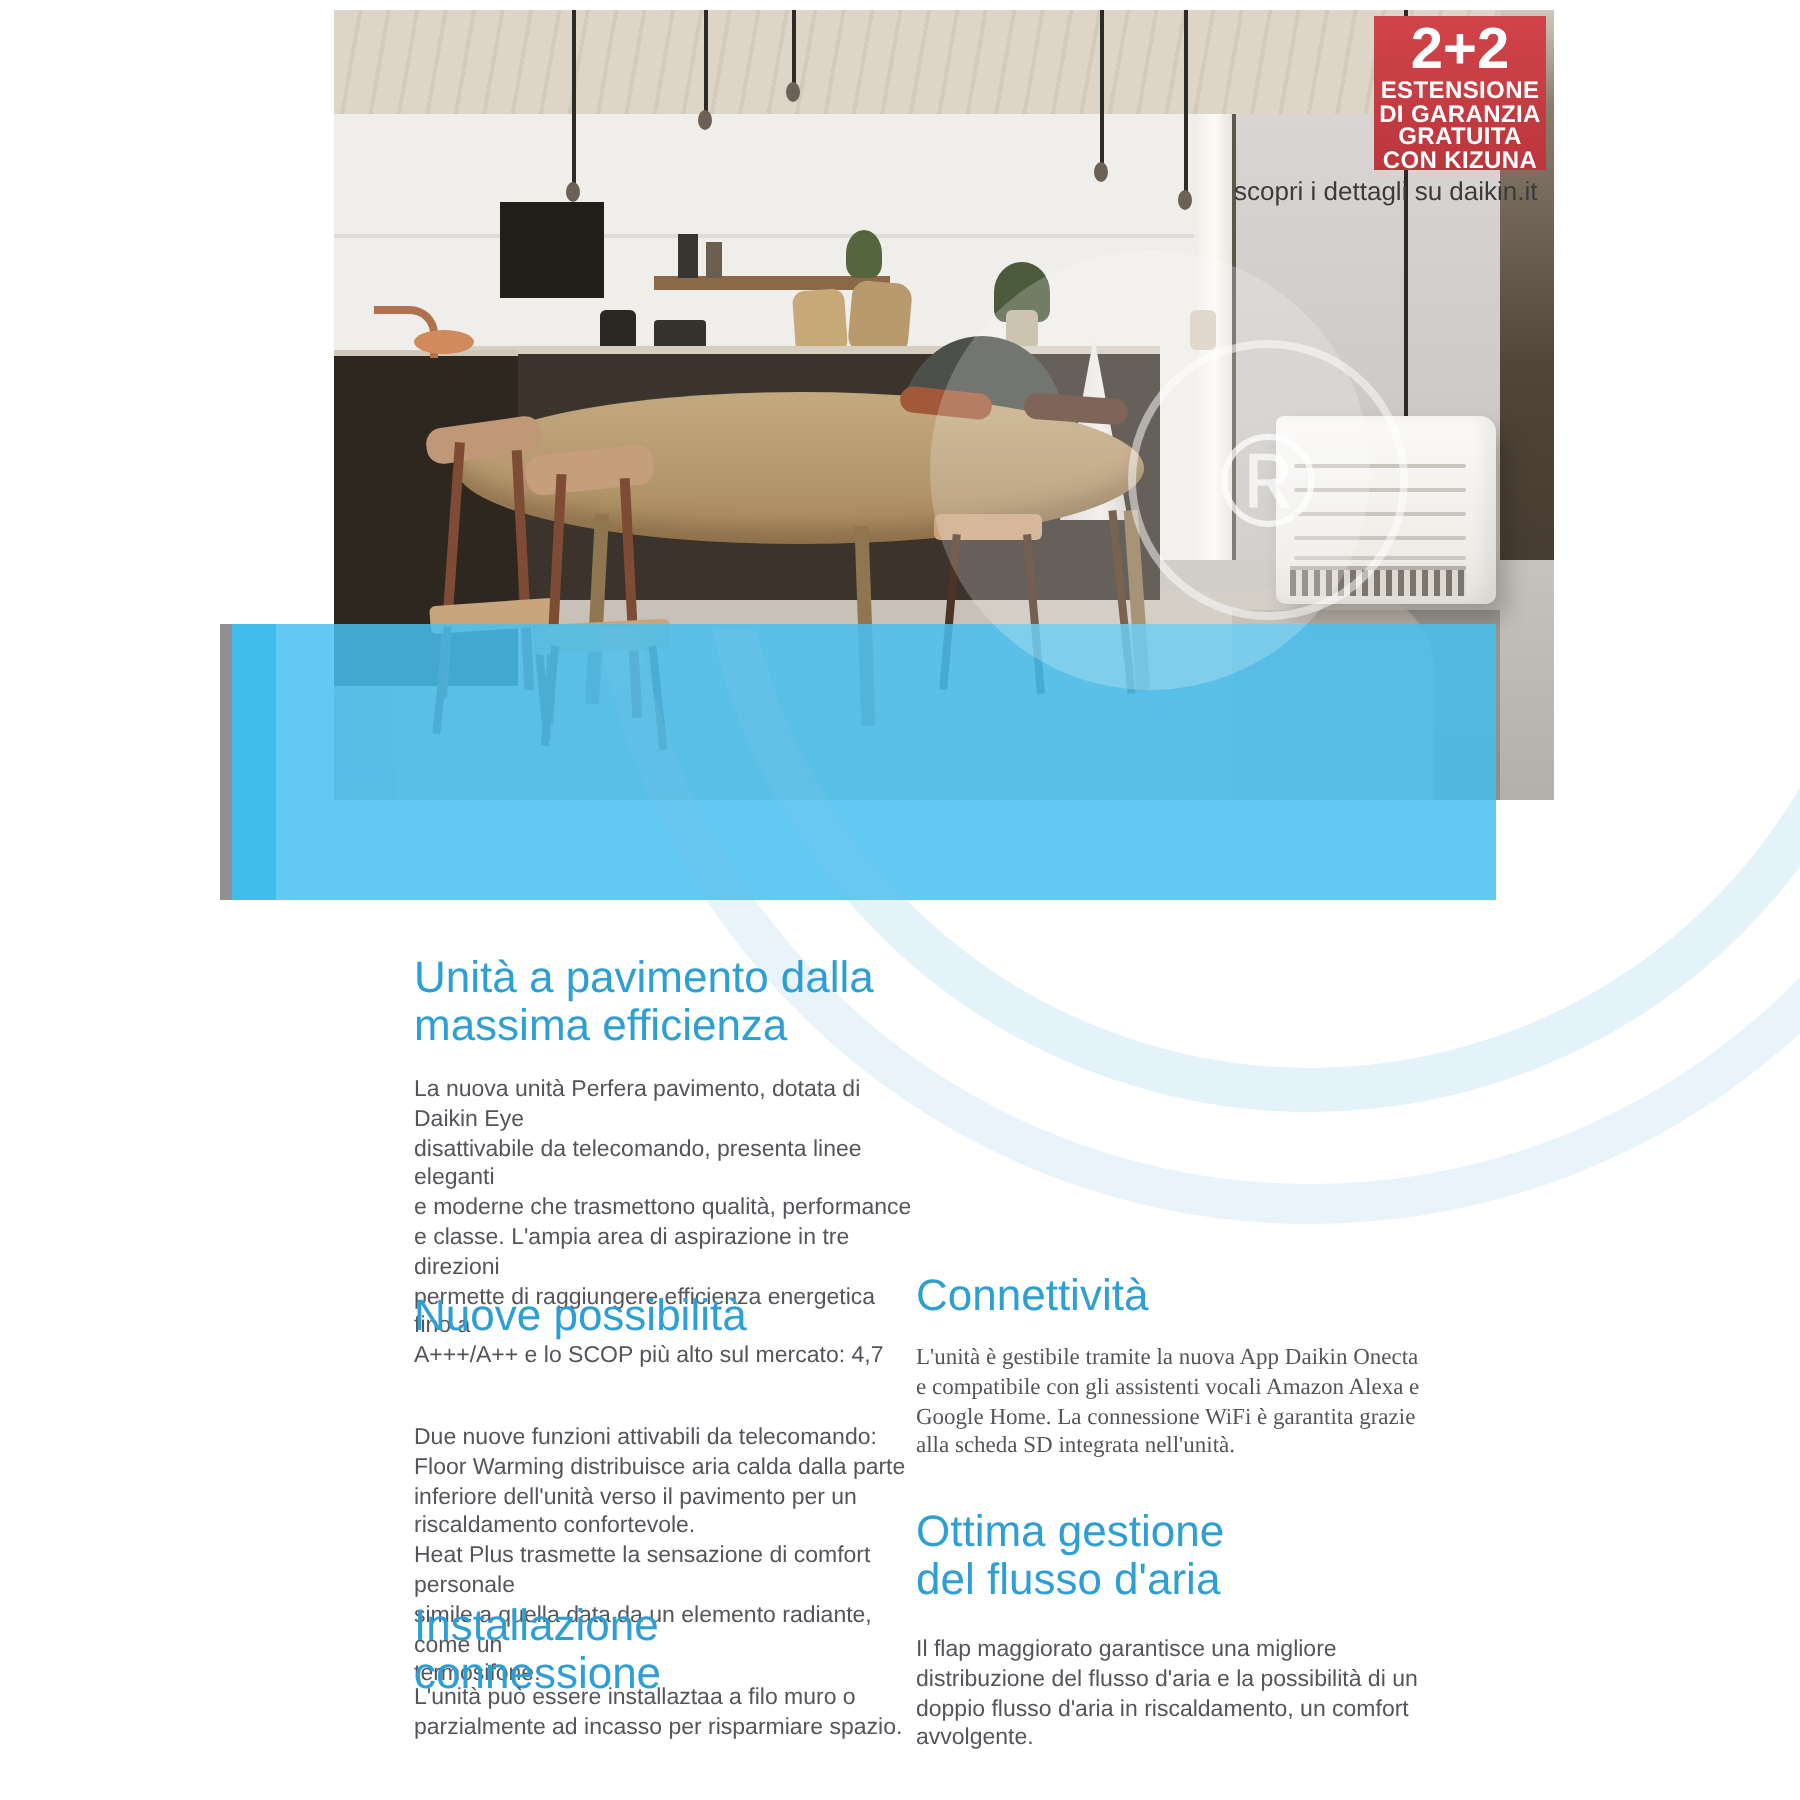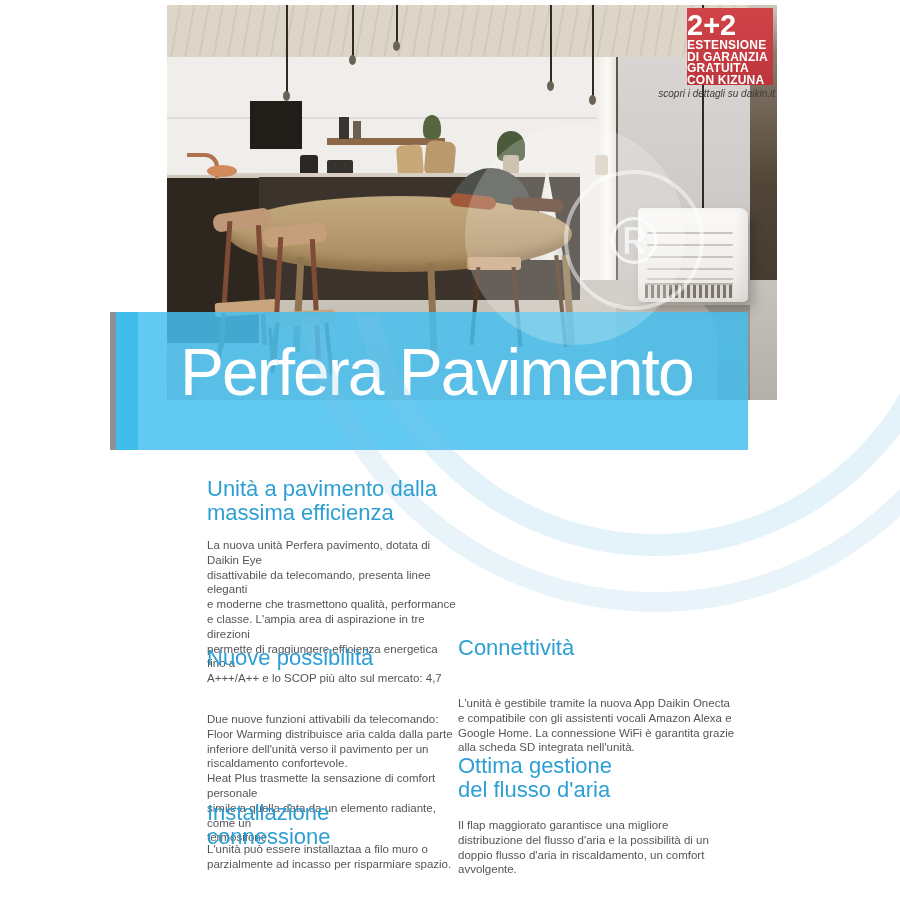--- a/index.html
+++ b/index.html
@@ -58,25 +58,25 @@
   .chair-leg{background:#6f4530;width:4px;}
 
   .ac-unit{left:471px;top:203px;width:110px;height:94px;border-radius:4px 8px 5px 5px;
     background:linear-gradient(180deg,#fbfaf8,#efede9 70%,#e4e1dc);
     box-shadow:5px 7px 12px rgba(0,0,0,.22), inset -6px 0 8px rgba(0,0,0,.06);}
   .vent{left:9px;width:86px;height:2px;background:#c9c6c0;border-radius:2px;}
   .grille{left:7px;top:75px;width:88px;height:13px;border-top:2px solid #b5b1aa;
     background:repeating-linear-gradient(90deg,#7b766d 0 3px,#ddd9d2 3px 6px);}
 
   
-  .badge{left:687px;top:8px;width:86px;height:77px;z-index:5;text-align:left;color:#fff;
+  .badge{left:687px;top:8px;width:86px;height:77px;z-index:5;text-align:center;color:#fff;
     background:linear-gradient(180deg,#d14449,#bb363c);}
   .badge-big{font-size:29px;font-weight:bold;line-height:30px;margin-top:2px;letter-spacing:0px;}
   .badge-line{font-size:12px;font-weight:bold;line-height:11.5px;letter-spacing:.2px;}
-  .badge-note{left:617px;top:88px;width:158px;text-align:right;font-size:10px;color:#3b3b3b;z-index:5;font-style:italic;}
+  .badge-note{left:617px;top:88px;width:158px;text-align:left;font-size:13px;color:#3b3b3b;z-index:5;}
 
   
   .banner{left:110px;top:312px;width:638px;height:138px;z-index:3;}
   .banner-edge{left:0;top:0;width:6px;height:138px;background:#8f9091;}
   .banner-cyan{left:6px;top:0;width:22px;height:138px;background:#3fbeec;}
   .banner-main{left:28px;top:0;width:610px;height:138px;background:rgba(70,192,240,.85);}
   .banner-title{left:70px;top:22px;width:600px;color:#ffffff;font-size:66px;font-weight:100;
     letter-spacing:-2px;white-space:nowrap;}
 
   
@@ -170,21 +170,20 @@
     <div class="abs vent" style="top:60px;"></div>
     <div class="abs vent" style="top:70px;"></div>
     <div class="abs grille"></div>
   </div>
 </div>
 
 <div class="abs banner">
   <div class="abs banner-edge"></div>
   <div class="abs banner-cyan"></div>
   <div class="abs banner-main"></div>
-  <div class="abs banner-title">Perfera Pavimento</div>
 </div>
 
 <svg class="abs watermark" viewBox="0 0 900 900">
   <defs>
     <clipPath id="belowBanner">
         <rect x="0" y="315" width="900" height="585"></rect>
       </clipPath>
   </defs>
   <circle cx="575" cy="235" r="110" fill="rgba(255,255,255,0.22)"></circle>
   <circle cx="634" cy="240" r="68" fill="none" stroke="rgba(255,255,255,0.5)" stroke-width="4"></circle>
@@ -220,21 +219,21 @@
 riscaldamento confortevole.
 Heat Plus trasmette la sensazione di comfort personale
 simile a quella data da un elemento radiante, come un
 termosifone.</div>
 
 <div class="abs heading col-left" style="top:801px;">Installazione connessione</div>
 <div class="abs body-text col-left" style="top:842px;">L'unità può essere installaztaa a filo muro o
 parzialmente ad incasso per risparmiare spazio.</div>
 
 <div class="abs heading col-right" style="top:636px;">Connettività</div>
-<div class="abs body-text col-right" style="top:696px;">L'unità è gestibile tramite la nuova App Daikin Onecta
+<div class="abs body-text col-right" style="top:672px;font-family:Liberation Serif, serif;">L'unità è gestibile tramite la nuova App Daikin Onecta
 e compatibile con gli assistenti vocali Amazon Alexa e
 Google Home. La connessione WiFi è garantita grazie
 alla scheda SD integrata nell'unità.</div>
 
 <div class="abs heading col-right" style="top:754px;">Ottima gestione
 del flusso d'aria</div>
 <div class="abs body-text col-right" style="top:818px;">Il flap maggiorato garantisce una migliore
 distribuzione del flusso d'aria e la possibilità di un
 doppio flusso d'aria in riscaldamento, un comfort
 avvolgente.</div>

